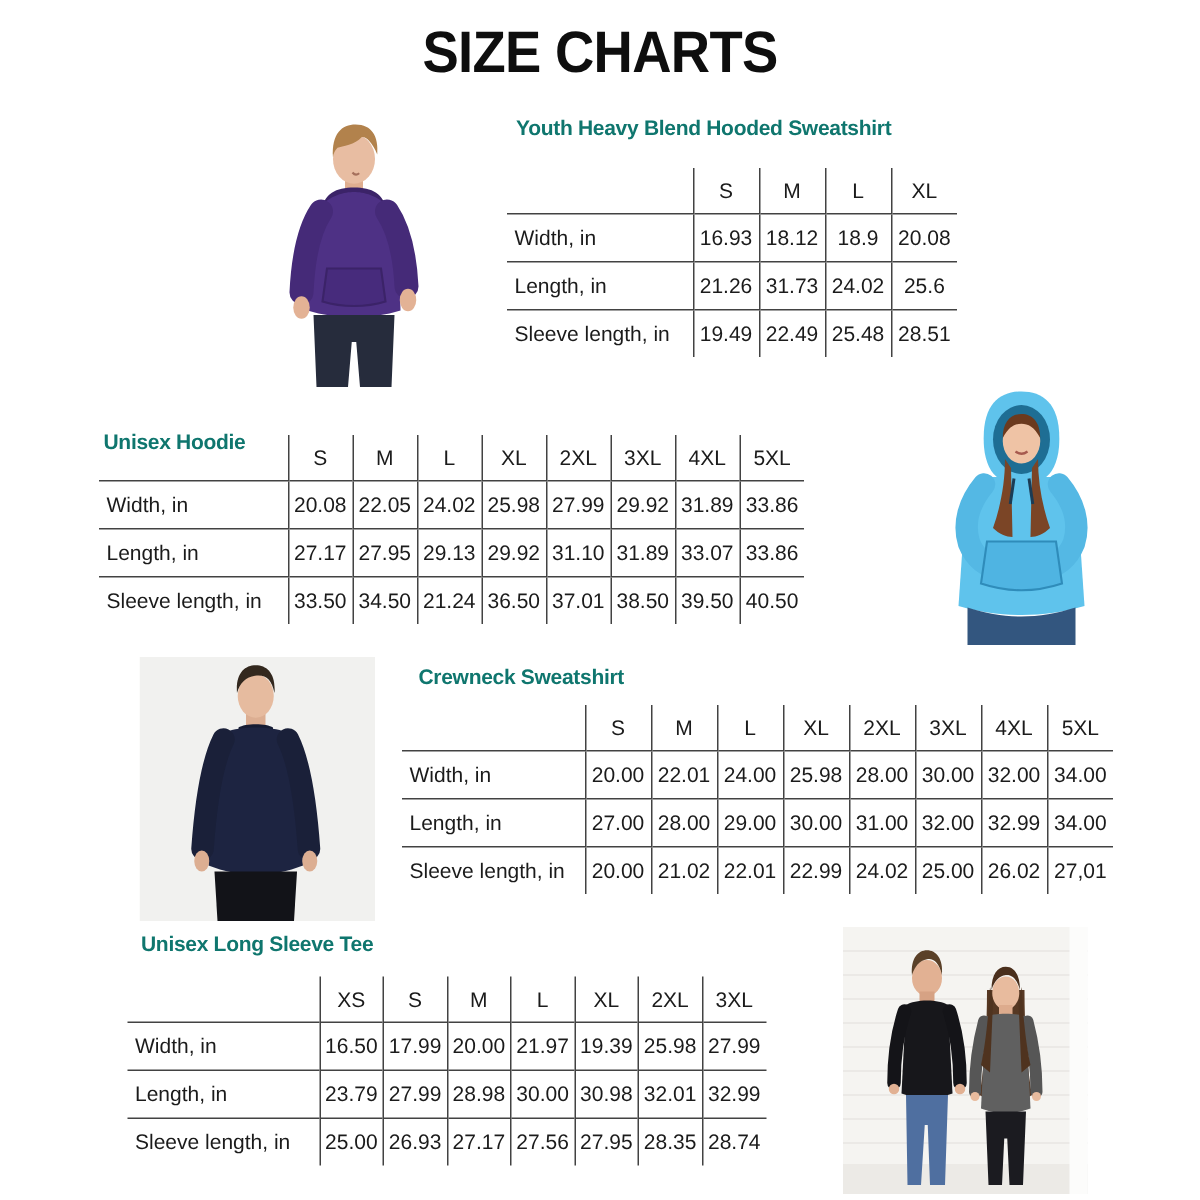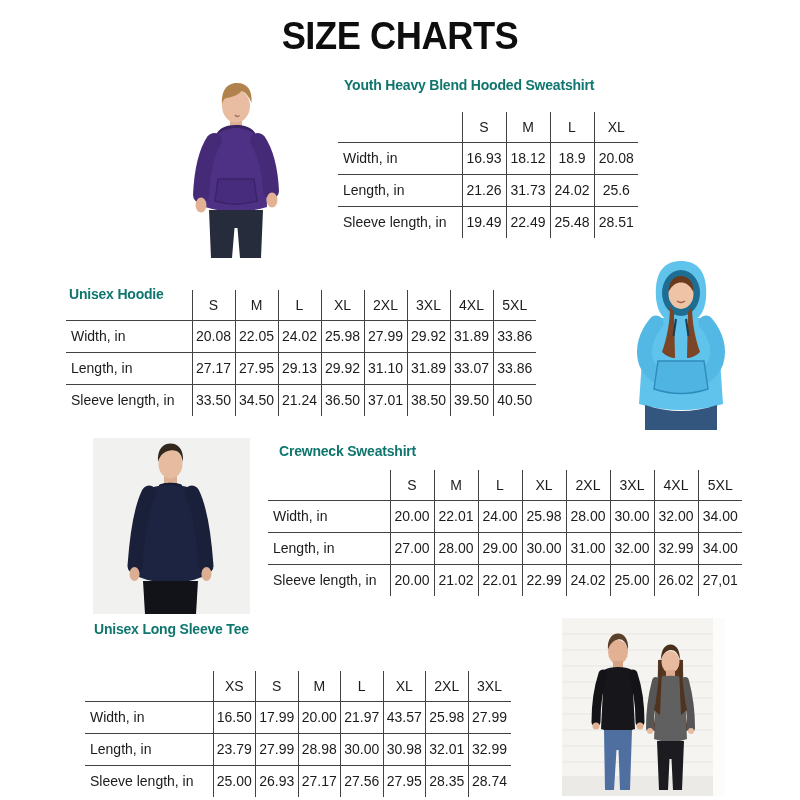--- a/index.html
+++ b/index.html
@@ -33,21 +33,21 @@
   table.size-table {
     position: absolute;
     border-collapse: collapse;
     table-layout: fixed;
     font-size: 14px;
     color: #1b1b1b;
   }
   .t-youth  { left: 338px; top: 112px; }
   .t-hoodie { left: 66px;  top: 290px; }
   .t-crew   { left: 268px; top: 470px; }
-  .t-tee    { left: 85px;  top: 671px; }
+  .t-tee    { left: 85px;  top: 651px; }
 
   .size-table th, .size-table td {
     font-weight: normal; text-align: center; vertical-align: middle;
     padding: 0; white-space: nowrap;
   }
   .size-table thead th { height: 30px; }
   .size-table tbody td { height: 32px; }
   .size-table th + th, .size-table td + td { border-left: 1.5px solid #424242; }
   .size-table tbody tr { border-top: 1.5px solid #424242; margin-top: 12px; }
   .size-table td.rowlabel { text-align: left; padding-left: 5px; }
@@ -308,21 +308,21 @@
         <th>3XL</th>
       </tr>
     </thead>
     <tbody>
       <tr>
         <td class="rowlabel">Width, in</td>
         <td>16.50</td>
         <td>17.99</td>
         <td>20.00</td>
         <td>21.97</td>
-        <td>43.57</td>
+        <td>19.39</td>
         <td>25.98</td>
         <td>27.99</td>
       </tr>
       <tr>
         <td class="rowlabel">Length, in</td>
         <td>23.79</td>
         <td>27.99</td>
         <td>28.98</td>
         <td>30.00</td>
         <td>30.98</td>

